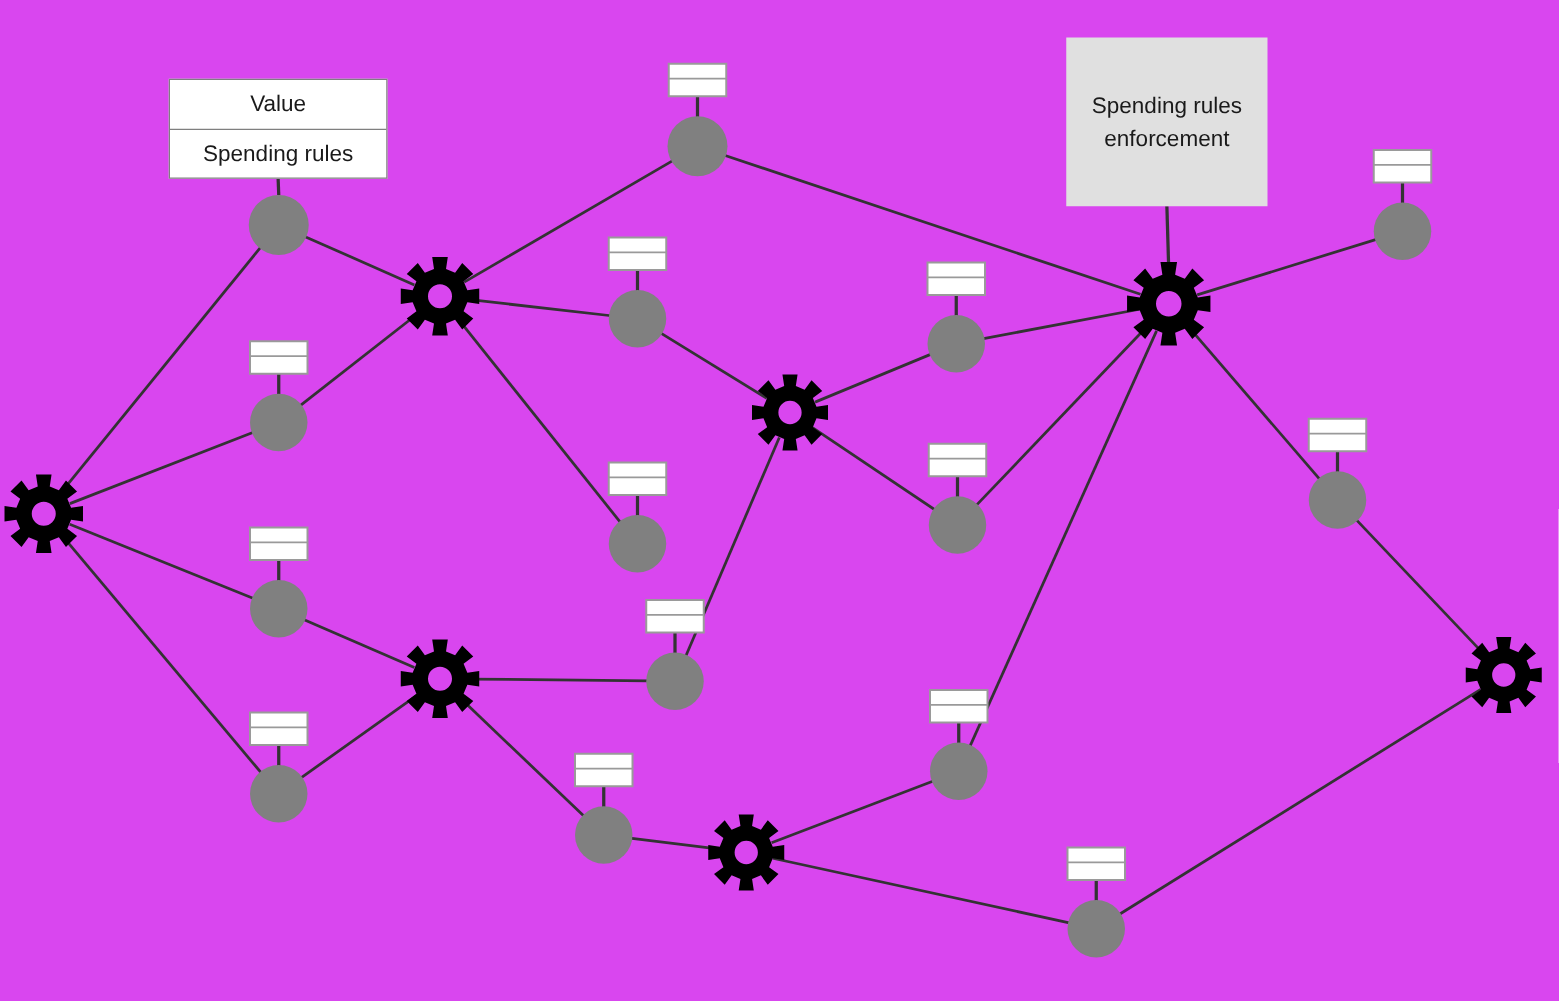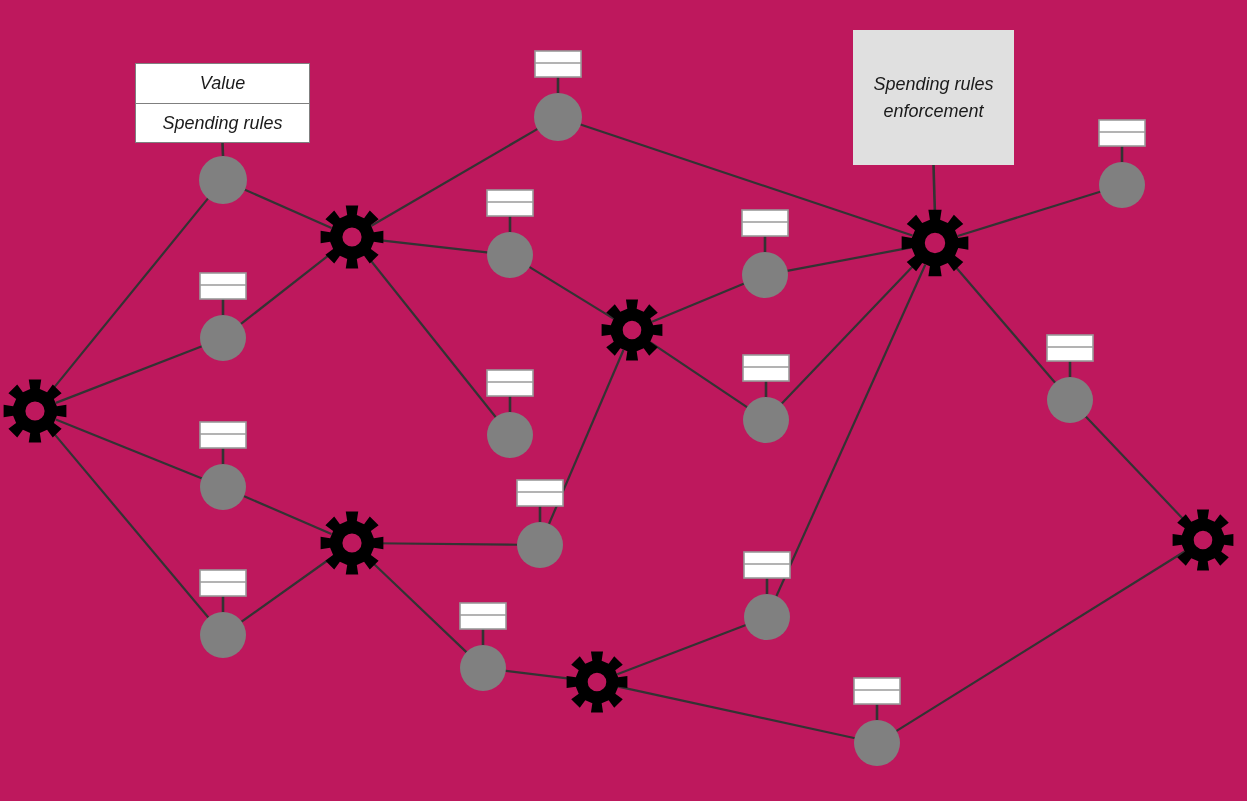--- a/index.html
+++ b/index.html
@@ -7,23 +7,22 @@
     padding: 0;
     background: #ffffff;
   }
   body {
     font-family: "Liberation Sans", sans-serif;
   }
   #canvas {
     position: relative;
     width: 1247px;
     height: 801px;
-    background: #be185d;
+    background: #d946ef;
     overflow: hidden;
-    font-style: italic;
   }
   #graph {
     position: absolute;
     top: 0;
     left: 0;
     width: 1247px;
     height: 801px;
   }
   .edge {
     stroke: #333333;

